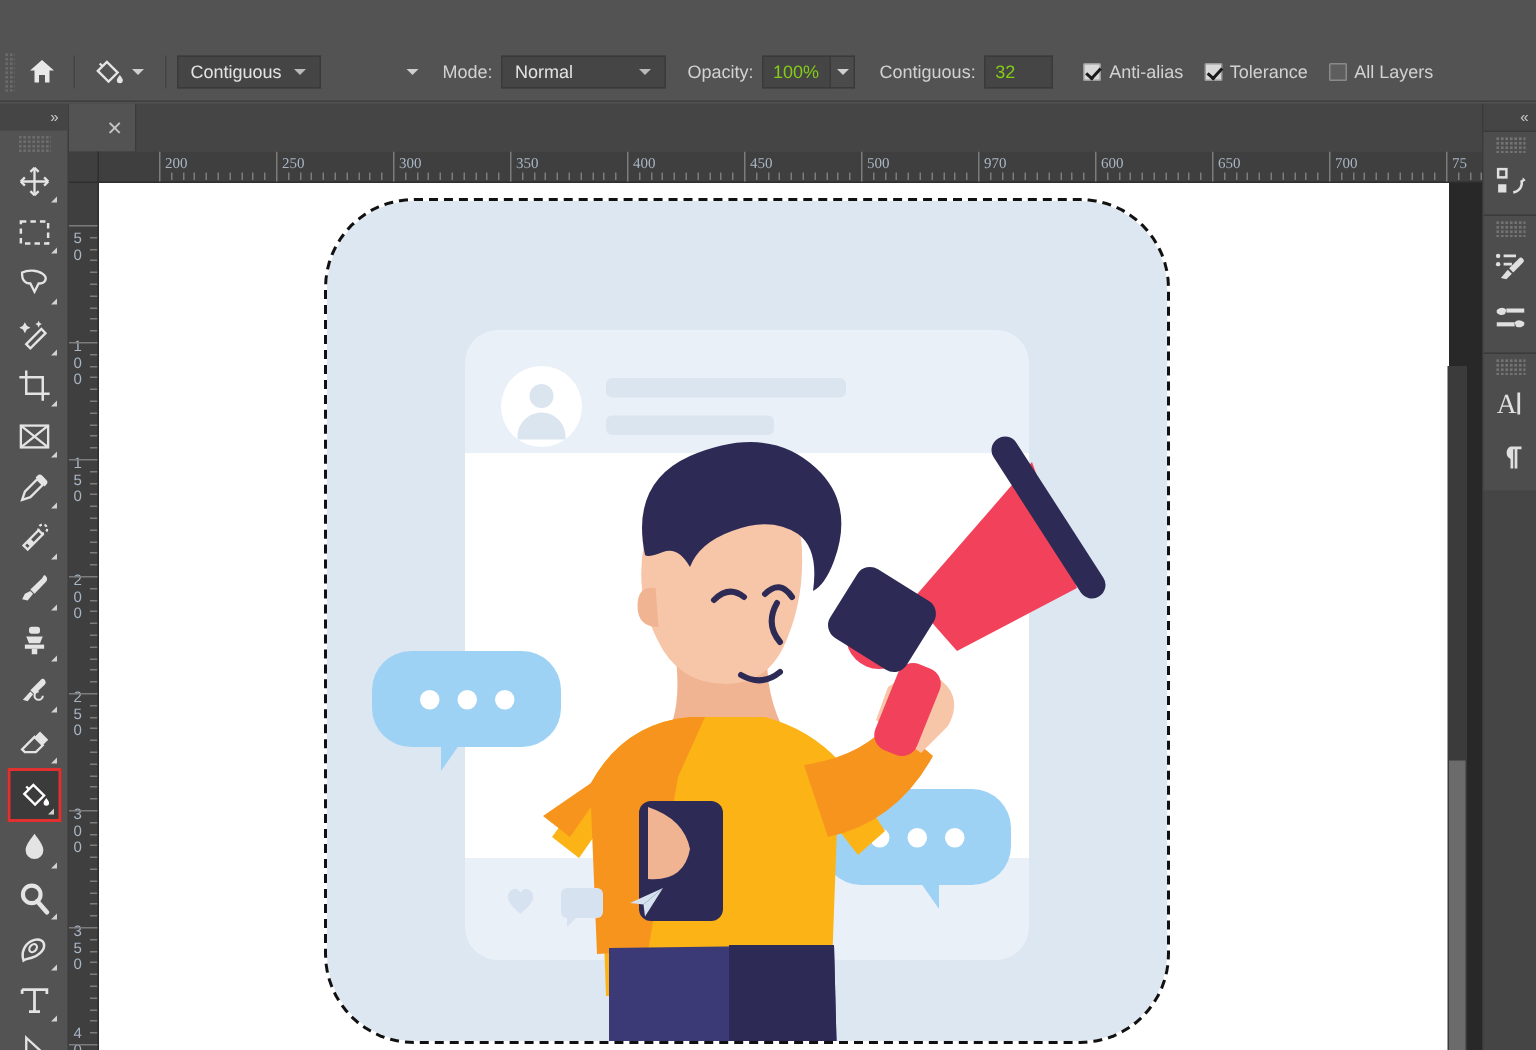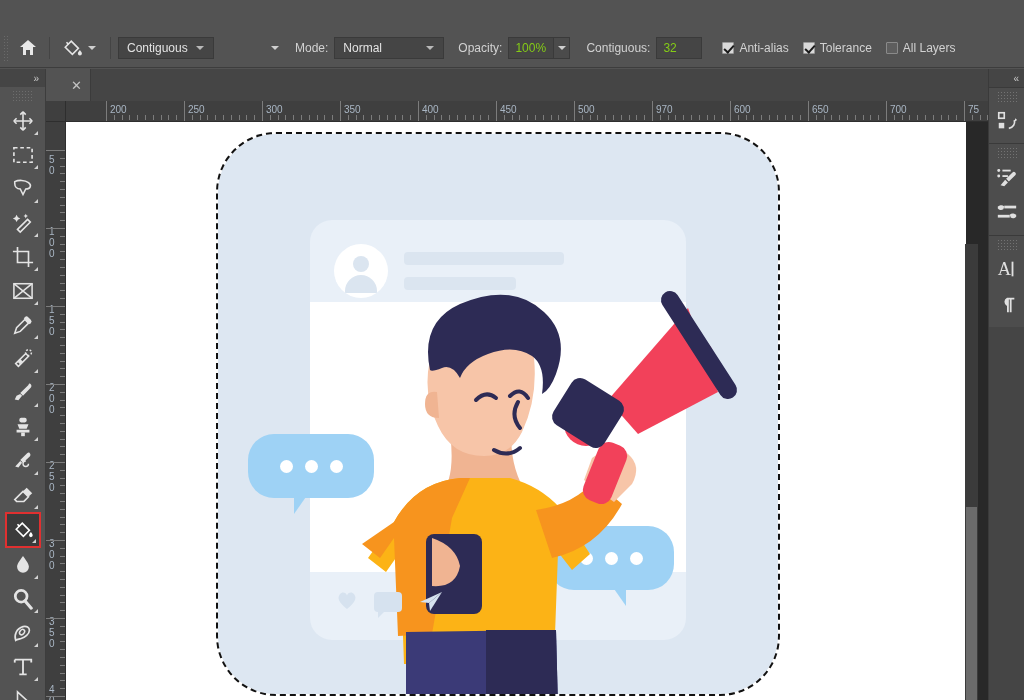--- a/index.html
+++ b/index.html
@@ -107,21 +107,21 @@
     border: 2px solid #e03030; background: #3b3b3b; width: 36px; height: 36px;
   }
 
   
   .ruler-corner {
     position: absolute; left: 46px; top: 101px; width: 20px; height: 21px;
     background: #3f3f3f; border-right:1px solid #2e2e2e; border-bottom:1px solid #2e2e2e;
   }
   .ruler-h {
     position: absolute; left: 66px; top: 101px; width: 922px; height: 21px;
-    background: #3f3f3f; overflow: hidden; border-bottom: 1px solid #2e2e2e;
+    background: #3f3f3f; overflow: hidden; border-bottom: 1px solid #2e2e2e; font-family: Liberation Serif, serif;
   }
   .ruler-v {
     position: absolute; left: 46px; top: 122px; width: 20px; height: 578px;
     background: #3f3f3f; overflow: hidden; border-right: 1px solid #2e2e2e;
   }
   .rtick { position: absolute; background: #7c7c7c; }
   .rlabel { position: absolute; color: #a9b6c4; font-size: 10px; line-height: 10px; white-space: nowrap; }
   .rlabel-v { position: absolute; color: #a9b6c4; font-size: 10px; line-height: 11px; width: 12px; text-align: left; }
 
   

